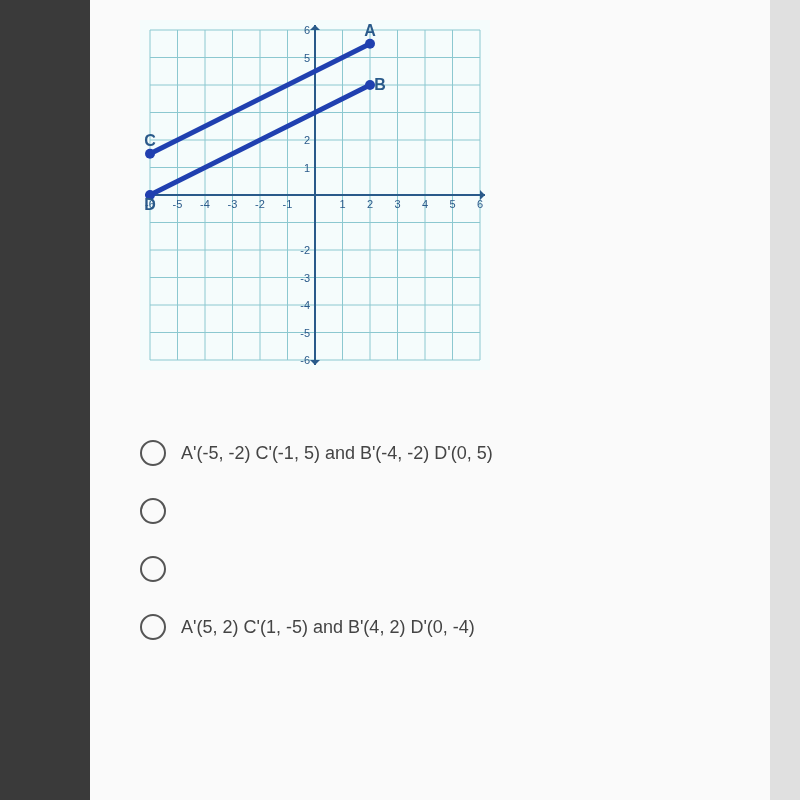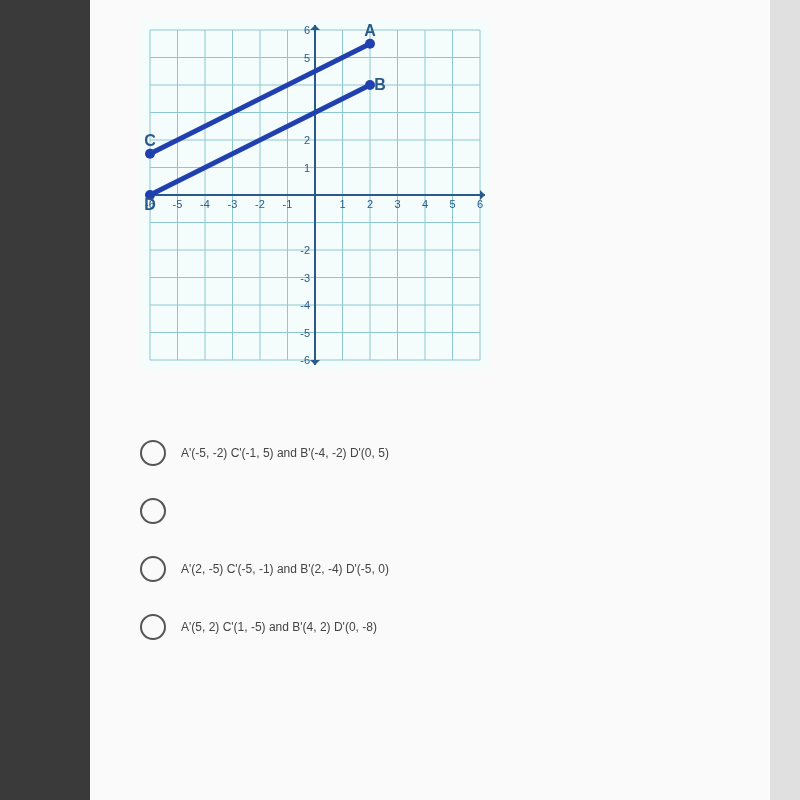--- a/index.html
+++ b/index.html
@@ -48,21 +48,21 @@
       gap: 15px;
     }
     .radio {
       width: 22px;
       height: 22px;
       border: 2px solid #555;
       border-radius: 50%;
       flex-shrink: 0;
     }
     .option-text {
-      font-size: 12px;
+      font-size: 18px;
       color: #444;
     }
     .grid-line { stroke: #8cc8d0; stroke-width: 1; }
     .axis-line { stroke: #2a5a8a; stroke-width: 2; }
     .data-line { stroke: #2040b0; stroke-width: 5; stroke-linecap: round; }
     .point { fill: #2040b0; }
     .tick-label { font-size: 11px; fill: #2a5a8a; font-family: Arial; }
     .point-label { font-size: 16px; fill: #2a5a8a; font-family: Arial; font-weight: bold; }
   </style>
 </head>
@@ -142,21 +142,20 @@
   <div class="options" id="options-container">
   <div class="option-row">
         <div class="radio"></div>
         <div class="option-text">A'(-5, -2)  C'(-1, 5) and B'(-4, -2) D'(0, 5)</div>
       </div>
       <div class="option-row">
         <div class="radio"></div>
       </div>
       <div class="option-row">
         <div class="radio"></div>
-        <div class="option-text">A'(2, -5)  C'(-5, -1) and B'(2, -4) D'(-5, 0)</div>
       </div>
       <div class="option-row">
         <div class="radio"></div>
-        <div class="option-text">A'(5, 2)  C'(1, -5) and B'(4, 2) D'(0, -8)</div>
+        <div class="option-text">A'(5, 2)  C'(1, -5) and B'(4, 2) D'(0, -4)</div>
       </div>
     </div>
 
 </div>
 
 </body></html>

